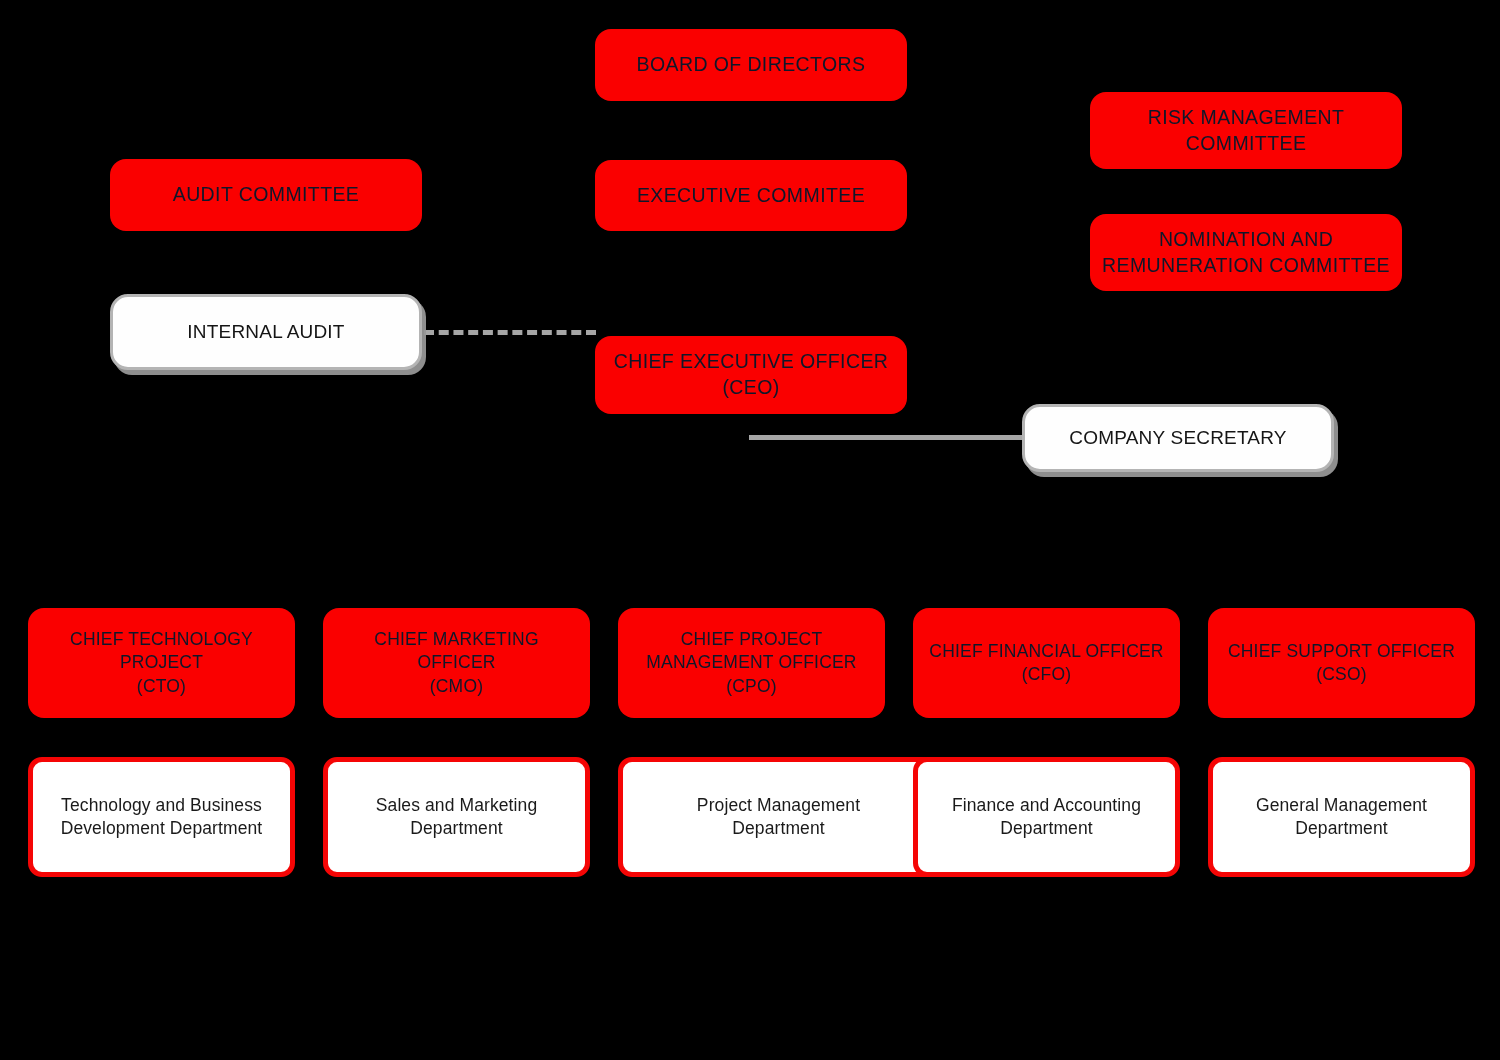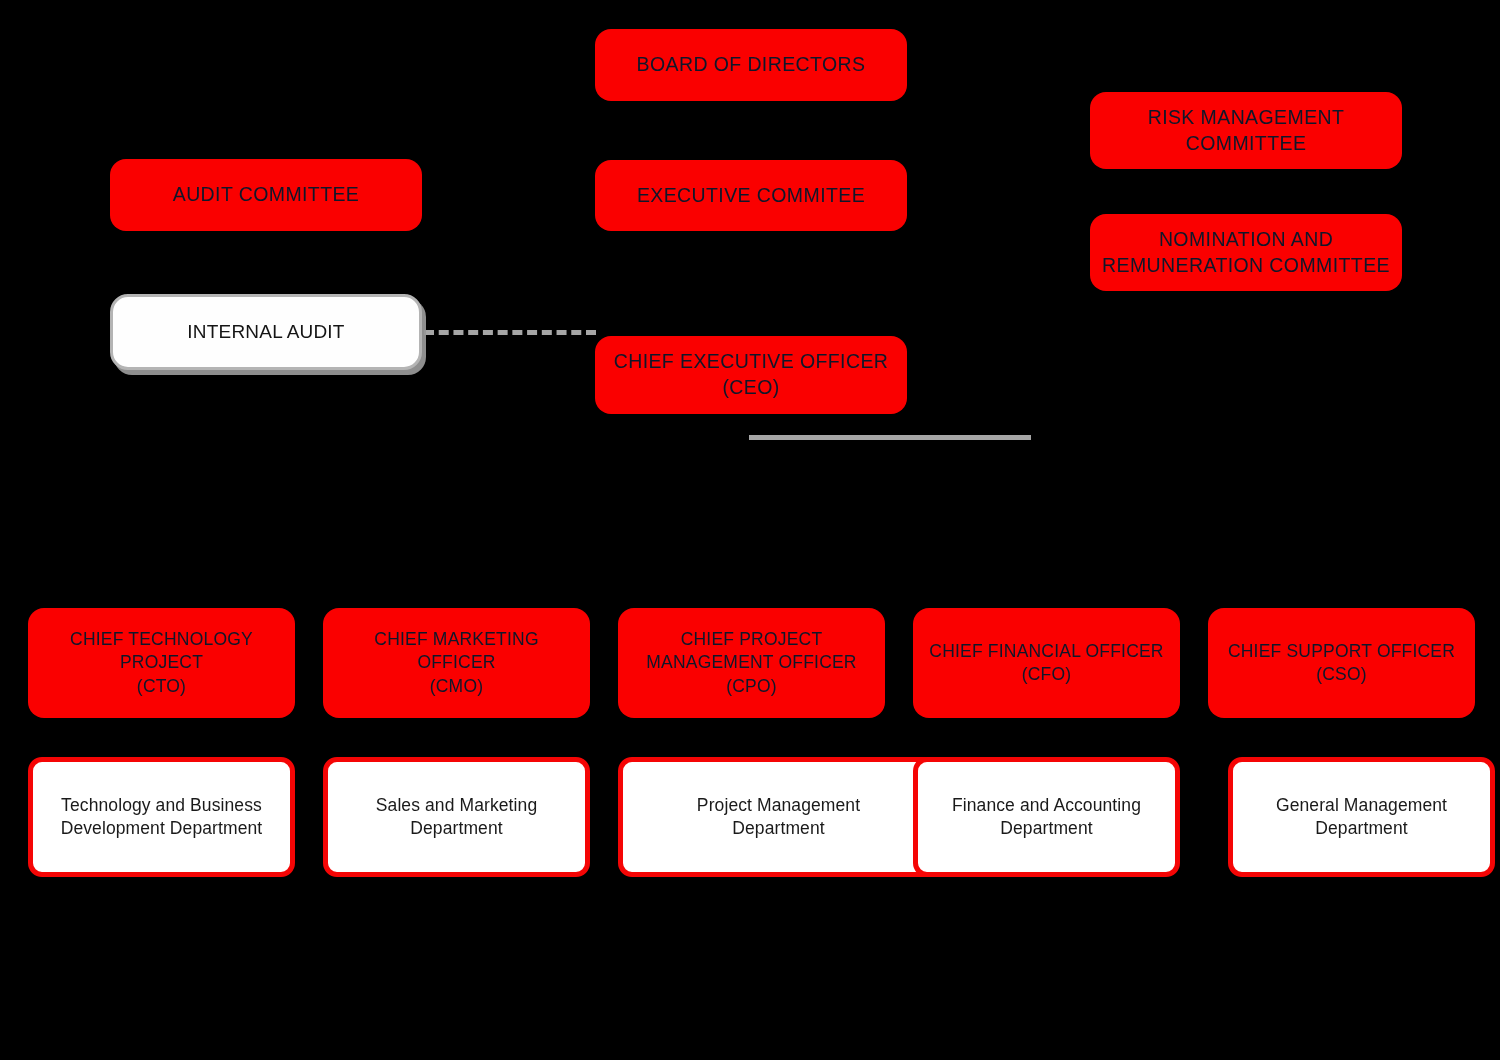--- a/index.html
+++ b/index.html
@@ -103,20 +103,23 @@
     <span class="node-label t-plain">INTERNAL AUDIT</span>
   </div>
 
   <div class="node red" style="left:595px; top:291px; width:312px; height:78px;margin-top:45px;">
     <span class="node-label t-committee">CHIEF EXECUTIVE OFFICER
 (CEO)</span>
   </div>
 
   <div class="connector solid-h" style="left:749px; top:435px; width:282px;"></div>
 
+  <div class="node white-gray" style="left:1022px; top:404px; width:312px; height:68px;">
+    <span class="node-label t-plain">COMPANY SECRETARY</span>
+  </div>
 
   <div class="node red" style="left:28px; top:608px; width:267px; height:110px;">
     <span class="node-label t-officer">CHIEF TECHNOLOGY PROJECT
 (CTO)</span>
   </div>
 
   <div class="node red" style="left:323px; top:608px; width:267px; height:110px;">
     <span class="node-label t-officer">CHIEF MARKETING OFFICER
 (CMO)</span>
   </div>
@@ -150,18 +153,18 @@
   <div class="node white-red" style="left:618px; top:757px; width:321px; height:120px;">
     <span class="node-label t-dept">Project Management
 Department</span>
   </div>
 
   <div class="node white-red" style="left:913px; top:757px; width:267px; height:120px;">
     <span class="node-label t-dept">Finance and Accounting
 Department</span>
   </div>
 
-  <div class="node white-red" style="left:1208px; top:757px; width:267px; height:120px;margin-left:20px;">
+  <div class="node white-red" style="left:1208px; top:757px; width:267px; height:120px;">
     <span class="node-label t-dept">General Management
 Department</span>
   </div>
 
 </div>
 
 </body></html>

